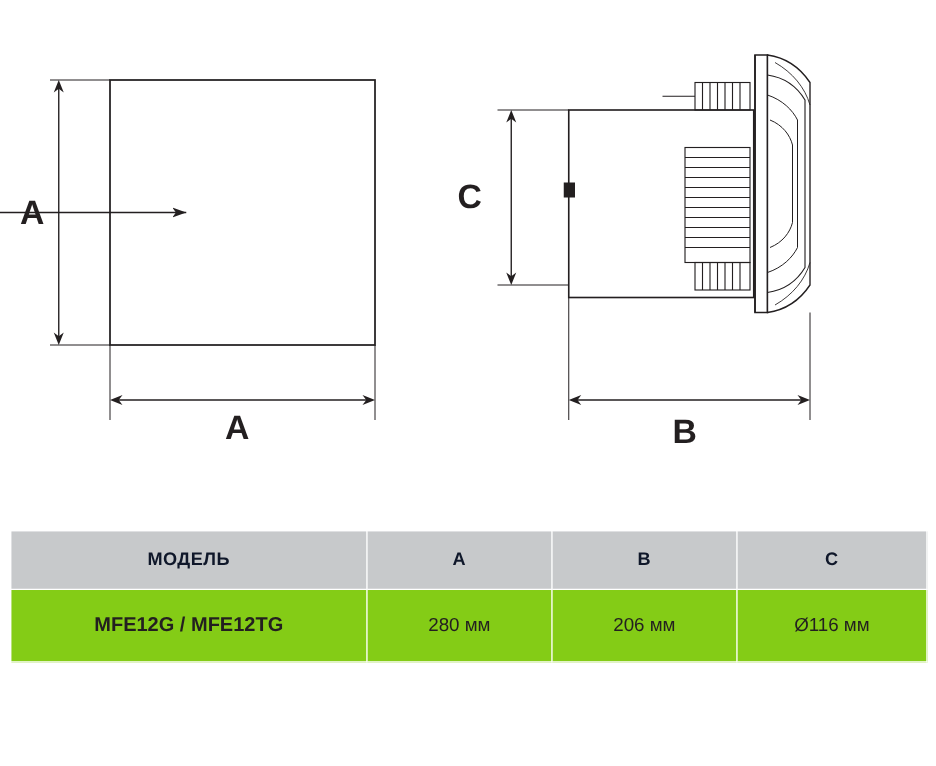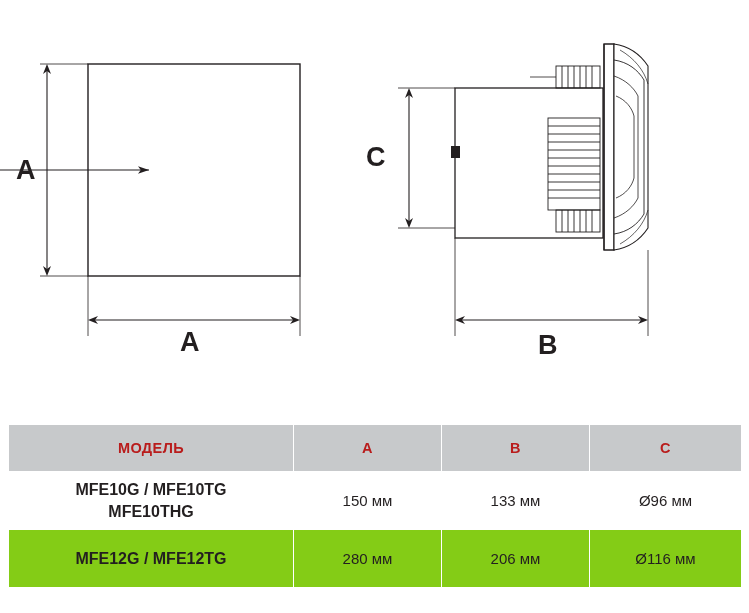--- a/index.html
+++ b/index.html
@@ -49,21 +49,21 @@
     text-align: center;
     vertical-align: middle;
     padding: 0;
   }
   .spec-table thead th {
     background: #c7c9cb;
     height: 46px;
     font-size: 14.5px;
     font-weight: bold;
     letter-spacing: 0.4px;
-    color: #b91c1c;
+    color: #0f172a;
   }
   .spec-table tbody tr.row-odd td {
     background: #ffffff;
   }
   .spec-table tbody tr.row-even td {
     background: #84cc16;
   }
   .spec-table tbody td {
     height: 57px;
     font-size: 15px;
@@ -204,29 +204,20 @@
     </colgroup>
     <thead>
       <tr>
         <th>МОДЕЛЬ</th>
         <th>A</th>
         <th>B</th>
         <th>C</th>
       </tr>
     </thead>
     <tbody>
-      <tr class="row-odd">
-        <td class="model-cell">
-          <span class="model-line">MFE10G / MFE10TG</span>
-          <span class="model-line">MFE10THG</span>
-        </td>
-        <td class="value-cell">150 мм</td>
-        <td class="value-cell">133 мм</td>
-        <td class="value-cell">Ø96 мм</td>
-      </tr>
       <tr class="row-even">
         <td class="model-cell">
           <span class="model-line">MFE12G / MFE12TG</span>
         </td>
         <td class="value-cell">280 мм</td>
         <td class="value-cell">206 мм</td>
         <td class="value-cell">Ø116 мм</td>
       </tr>
     </tbody>
   </table>

